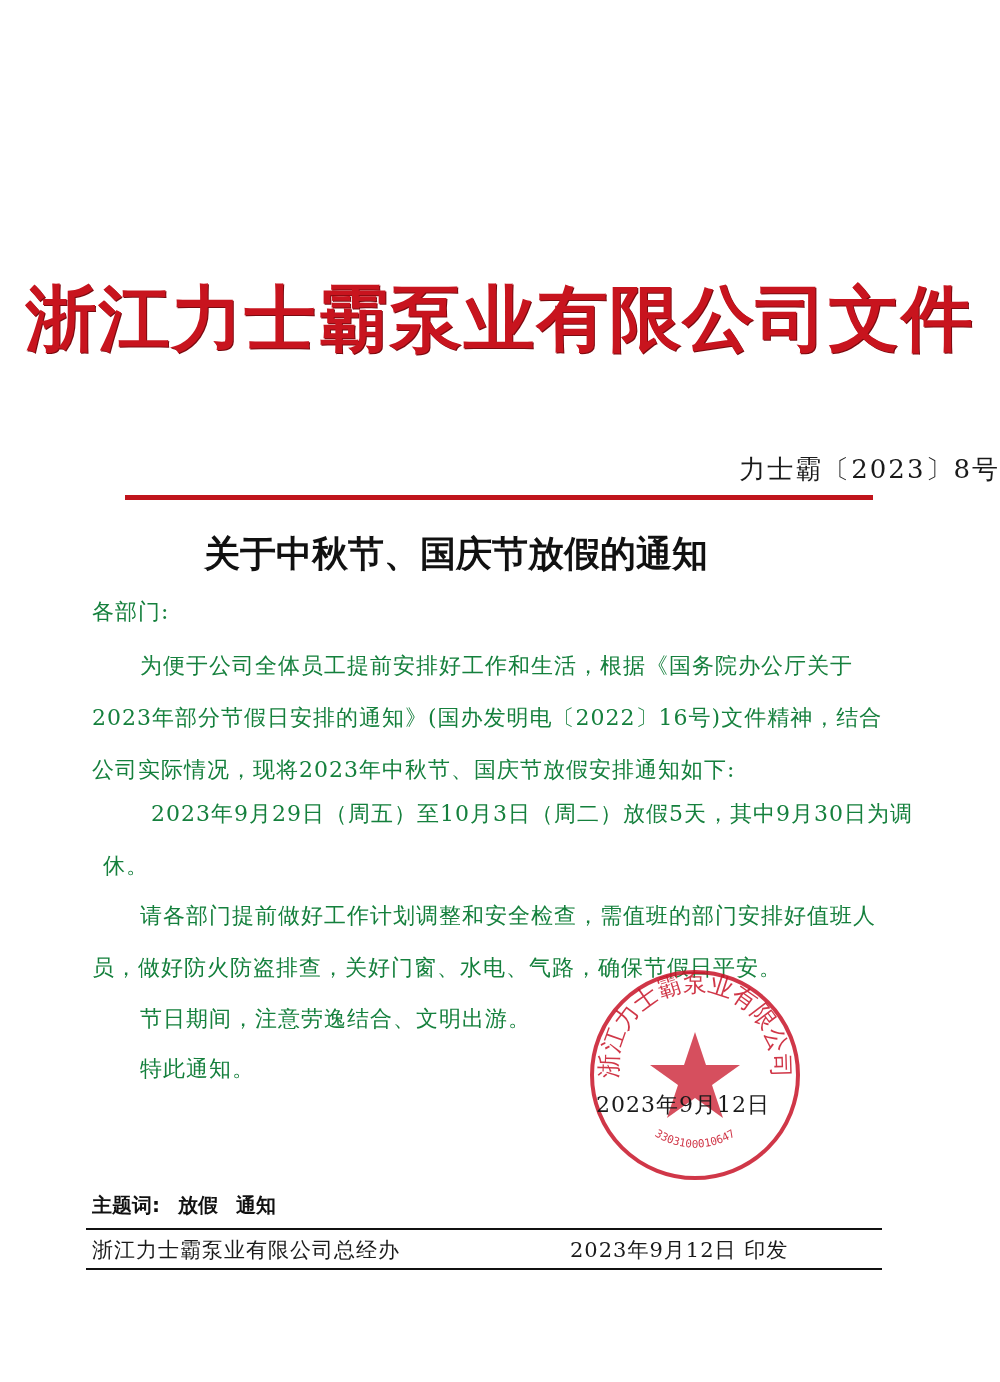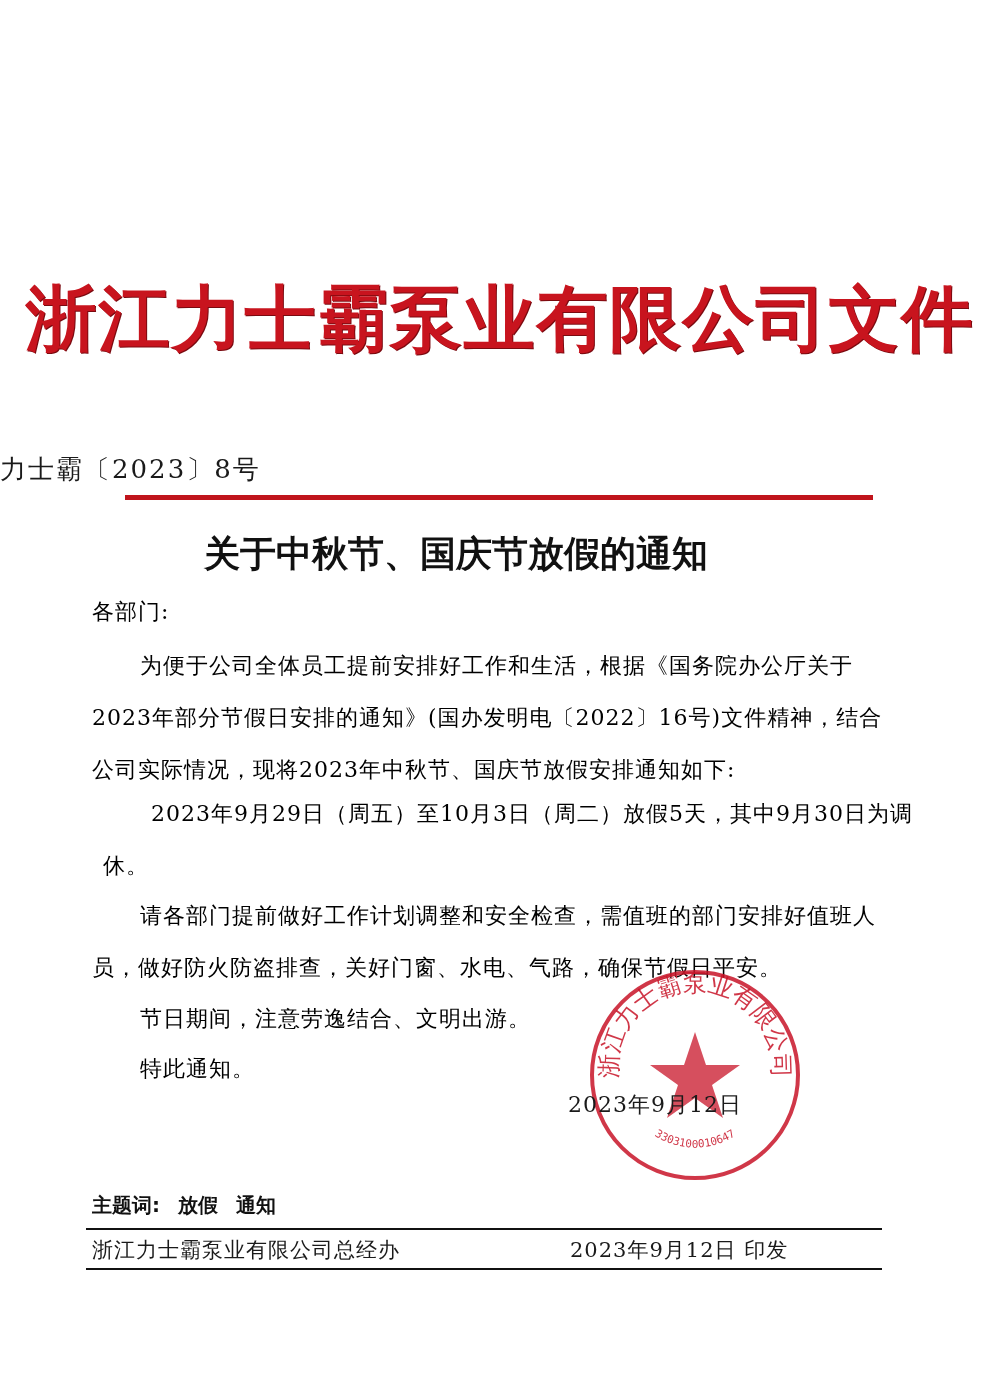--- a/index.html
+++ b/index.html
@@ -8,43 +8,43 @@
     font-family: "DejaVu Serif", "Liberation Serif", serif; color: #1a1a1a;
   }
   .abs { position: absolute; }
   .header-title {
     left: 0; width: 1000px; top: 272px; text-align: center;
     font-family: "DejaVu Sans", "Liberation Sans", sans-serif;
     font-size: 71px; font-weight: bold; color: #c8141e; letter-spacing: 2px;
     text-shadow: 1px 1px 0 #7a0a10;
   }
   .doc-number {
-    left: 0; width: 1000px; top: 452px; text-align: left;
+    left: 0; width: 1000px; top: 452px; text-align: right;
     font-size: 26px; letter-spacing: 2px; color: #1a1a1a;
   }
   .red-rule {
     left: 125px; width: 748px; top: 495px; height: 5px; background: #c0141c;
   }
   .notice-title {
     left: 0; width: 912px; top: 530px; text-align: center;
     font-family: "DejaVu Sans", "Liberation Sans", sans-serif;
     font-size: 36px; font-weight: bold; color: #111;
   }
   .body-text {
-    font-size: 22px; line-height: 52px; color: #000000; letter-spacing: 1px;
+    font-size: 22px; line-height: 52px; color: #15803d; letter-spacing: 1px;
   }
   .salutation { left: 92px; top: 586px; }
   .para { left: 92px; width: 810px; }
   .indent { text-indent: 48px; }
   .p1 { top: 640px; }
   .p2 { top: 788px; margin-left: 11px; }
   .p3 { top: 890px; }
   .p4 { left: 140px; top: 993px; }
   .p5 { left: 140px; top: 1043px; }
-  .sign-date { left: 568px; top: 1090px; font-size: 22px; letter-spacing: 1px; }
+  .sign-date { left: 596px; top: 1090px; font-size: 22px; letter-spacing: 1px; }
   .stamp {
     left: 590px; top: 970px; width: 210px; height: 210px; border-radius: 50%;
     border: 4px solid rgba(200,20,40,0.85); box-sizing: border-box;
   }
   .stamp svg { position: absolute; left: -4px; top: -4px; }
   .keywords {
     left: 92px; top: 1192px; font-family: "DejaVu Sans", "Liberation Sans", sans-serif;
     font-size: 20px; font-weight: bold; color: #111;
   }
   .keywords span { margin-right: 18px; }

